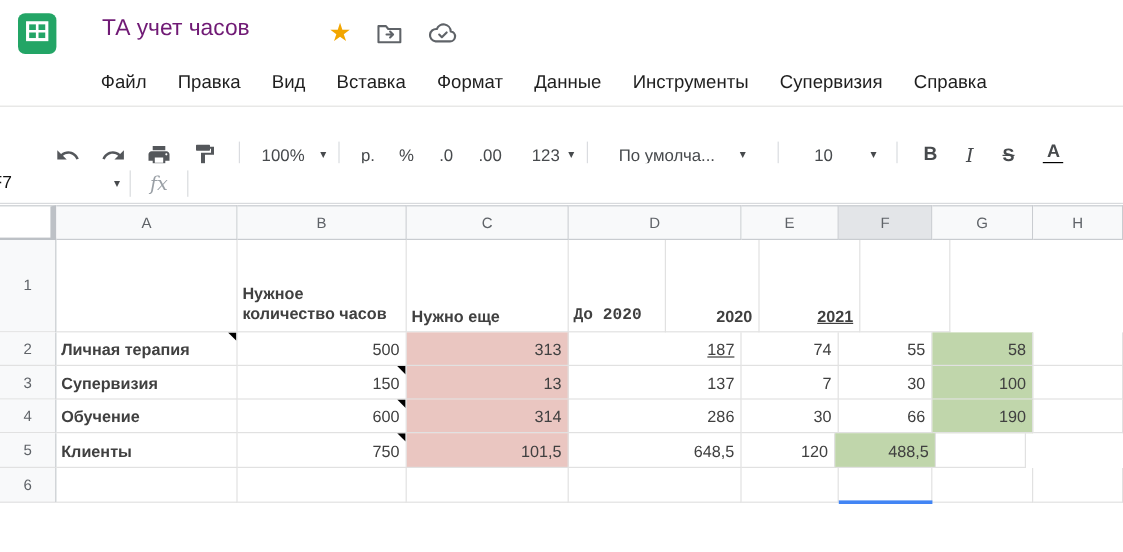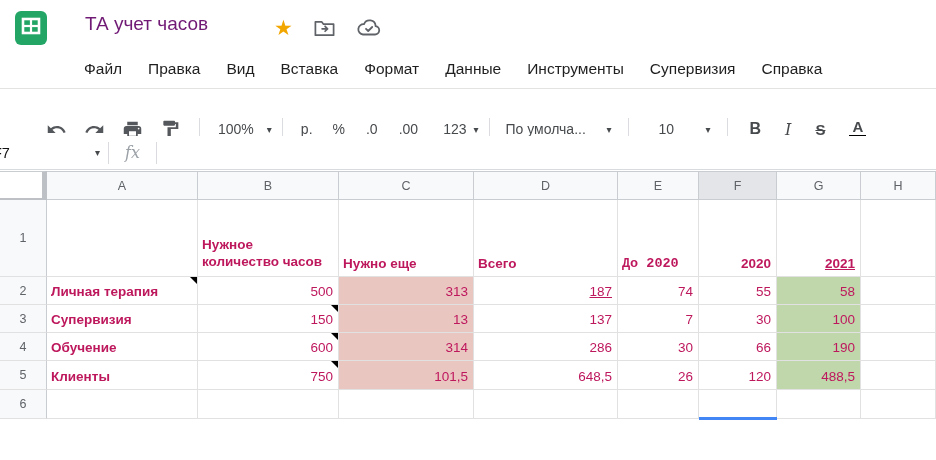--- a/index.html
+++ b/index.html
@@ -18,21 +18,21 @@
   #menubar-border{position:absolute;left:0;top:88px;width:936px;height:1px;background:#e3e3e1;}
   
   #toolbar{position:absolute;left:0;top:106px;width:936px;height:46px;display:flex;align-items:center;
            color:#474a4d;font-size:14px;}
   .tb-icon{width:24px;height:24px;display:flex;align-items:center;justify-content:center;margin:0 7px;}
   .tb-sep{width:1px;height:22px;background:#dadce0;margin:0 10px;}
   .tb-text{margin:0 8px;white-space:nowrap;font-size:14px;font-weight:500;color:#474a4d;}
   .caret{font-size:10px;color:#474a4d;margin-left:5px;}
   .dec{position:relative;margin:0 9px;font-weight:500;}
   .dec .sub-arrow{position:absolute;font-size:10px;font-weight:700;bottom:-7px;right:-4px;}
-  #font-box{display:flex;align-items:center;margin:0 6px;width:106px;justify-content:space-between;}
+  #font-box{display:flex;align-items:center;margin:0 16px;width:106px;justify-content:space-between;}
   #size-box{display:flex;align-items:center;margin:0 6px;width:66px;justify-content:space-between;padding-left:14px;box-sizing:border-box;}
   #btn-bold{font-weight:700;font-size:16px;margin:0 12px;}
   #btn-italic{font-style:italic;font-family:"DejaVu Serif",serif;font-size:16px;margin:0 12px;}
   #btn-strike{text-decoration:line-through;font-size:15px;font-weight:600;margin:0 12px;}
   #btn-color{margin:0 12px;font-size:15px;font-weight:600;line-height:13px;text-align:center;}
   #btn-color .bar{display:block;width:17px;height:4px;background:#000;margin-top:2px;}
   
   #formulabar{position:absolute;left:0;top:136px;width:936px;height:34px;display:flex;align-items:center;
               border-bottom:1px solid #d8dadd;box-sizing:border-box;background:#fff;}
   #namebox{width:108px;overflow:hidden;display:flex;align-items:center;height:100%;}
@@ -44,21 +44,21 @@
   #sheet{position:absolute;left:0;top:171px;}
   .hdr-row{display:flex;}
   .corner{box-sizing:border-box;background:#ffffff;border-right:5px solid #bdc1c6;border-bottom:2px solid #bdc1c6;border-top:1px solid #c9ccd0;}
   .colhdr{box-sizing:border-box;background:#f8f9fa;border-top:1px solid #c9ccd0;border-right:1px solid #c9ccd0;
           border-bottom:1px solid #c9ccd0;color:#5f6368;font-size:12.5px;display:flex;align-items:center;justify-content:center;}
   .colhdr.sel{background:#e3e5e8;}
   .grid-row{display:flex;}
   .rowhdr{box-sizing:border-box;background:#f8f9fa;border-right:1px solid #c9ccd0;border-bottom:1px solid #e1e1e1;
           color:#5f6368;font-size:12.5px;display:flex;align-items:center;justify-content:center;}
   .cell{box-sizing:border-box;position:relative;border-right:1px solid #e1e1e1;border-bottom:1px solid #e1e1e1;
-        font-size:13.5px;color:#be185d;display:flex;align-items:flex-end;padding:0 5px 5px 4px;white-space:nowrap;overflow:hidden;}
+        font-size:13.5px;color:#404040;display:flex;align-items:flex-end;padding:0 5px 5px 4px;white-space:nowrap;overflow:hidden;}
   .cell.b{font-weight:700;}
   .cell.right{justify-content:flex-end;}
   .cell.wrap{white-space:normal;line-height:1.25;padding-top:3px;}
   .note-marker{position:absolute;top:0;right:0;width:0;height:0;border-top:7px solid #000;border-left:7px solid transparent;}
   #sel-border{position:absolute;background:#4285f4;}
 </style>
 </head>
 <body>
 
 <div id="screen">
@@ -185,23 +185,20 @@
         <div class="rowhdr" style="width: 47px; height: 77px;">1</div>
         <div class="cell" style="width: 151px; height: 77px;">
           <span></span>
         </div>
         <div class="cell b wrap" style="width: 141px; height: 77px;">
           <span>Нужное количество часов</span>
         </div>
         <div class="cell b" style="width: 135px; height: 77px;">
           <span>Нужно еще</span>
         </div>
-        <div class="cell b" style="width: 144px; height: 77px;">
-          <span>Всего</span>
-        </div>
         <div class="cell b" style="width: 81px; height: 77px; font-family: Liberation Mono, monospace;">
           <span>До 2020</span>
         </div>
         <div class="cell b right" style="width: 78px; height: 77px;">
           <span>2020</span>
         </div>
         <div class="cell b right" style="width: 84px; height: 77px; text-decoration: underline;">
           <span>2021</span>
         </div>
         <div class="cell" style="width: 75px; height: 77px;">
@@ -300,23 +297,20 @@
         <div class="cell right" style="width: 141px; height: 29px;">
           <span>750</span>
           <span class="note-marker" style="border-top-color: rgb(0, 0, 0);"></span>
         </div>
         <div class="cell right" style="width: 135px; height: 29px; background: rgb(234, 198, 193);">
           <span>101,5</span>
         </div>
         <div class="cell right" style="width: 144px; height: 29px;">
           <span>648,5</span>
         </div>
-        <div class="cell right" style="width: 81px; height: 29px;">
-          <span>26</span>
-        </div>
         <div class="cell right" style="width: 78px; height: 29px;">
           <span>120</span>
         </div>
         <div class="cell right" style="width: 84px; height: 29px; background: rgb(192, 214, 171);">
           <span>488,5</span>
         </div>
         <div class="cell" style="width: 75px; height: 29px;">
           <span></span>
         </div>
       </div>

